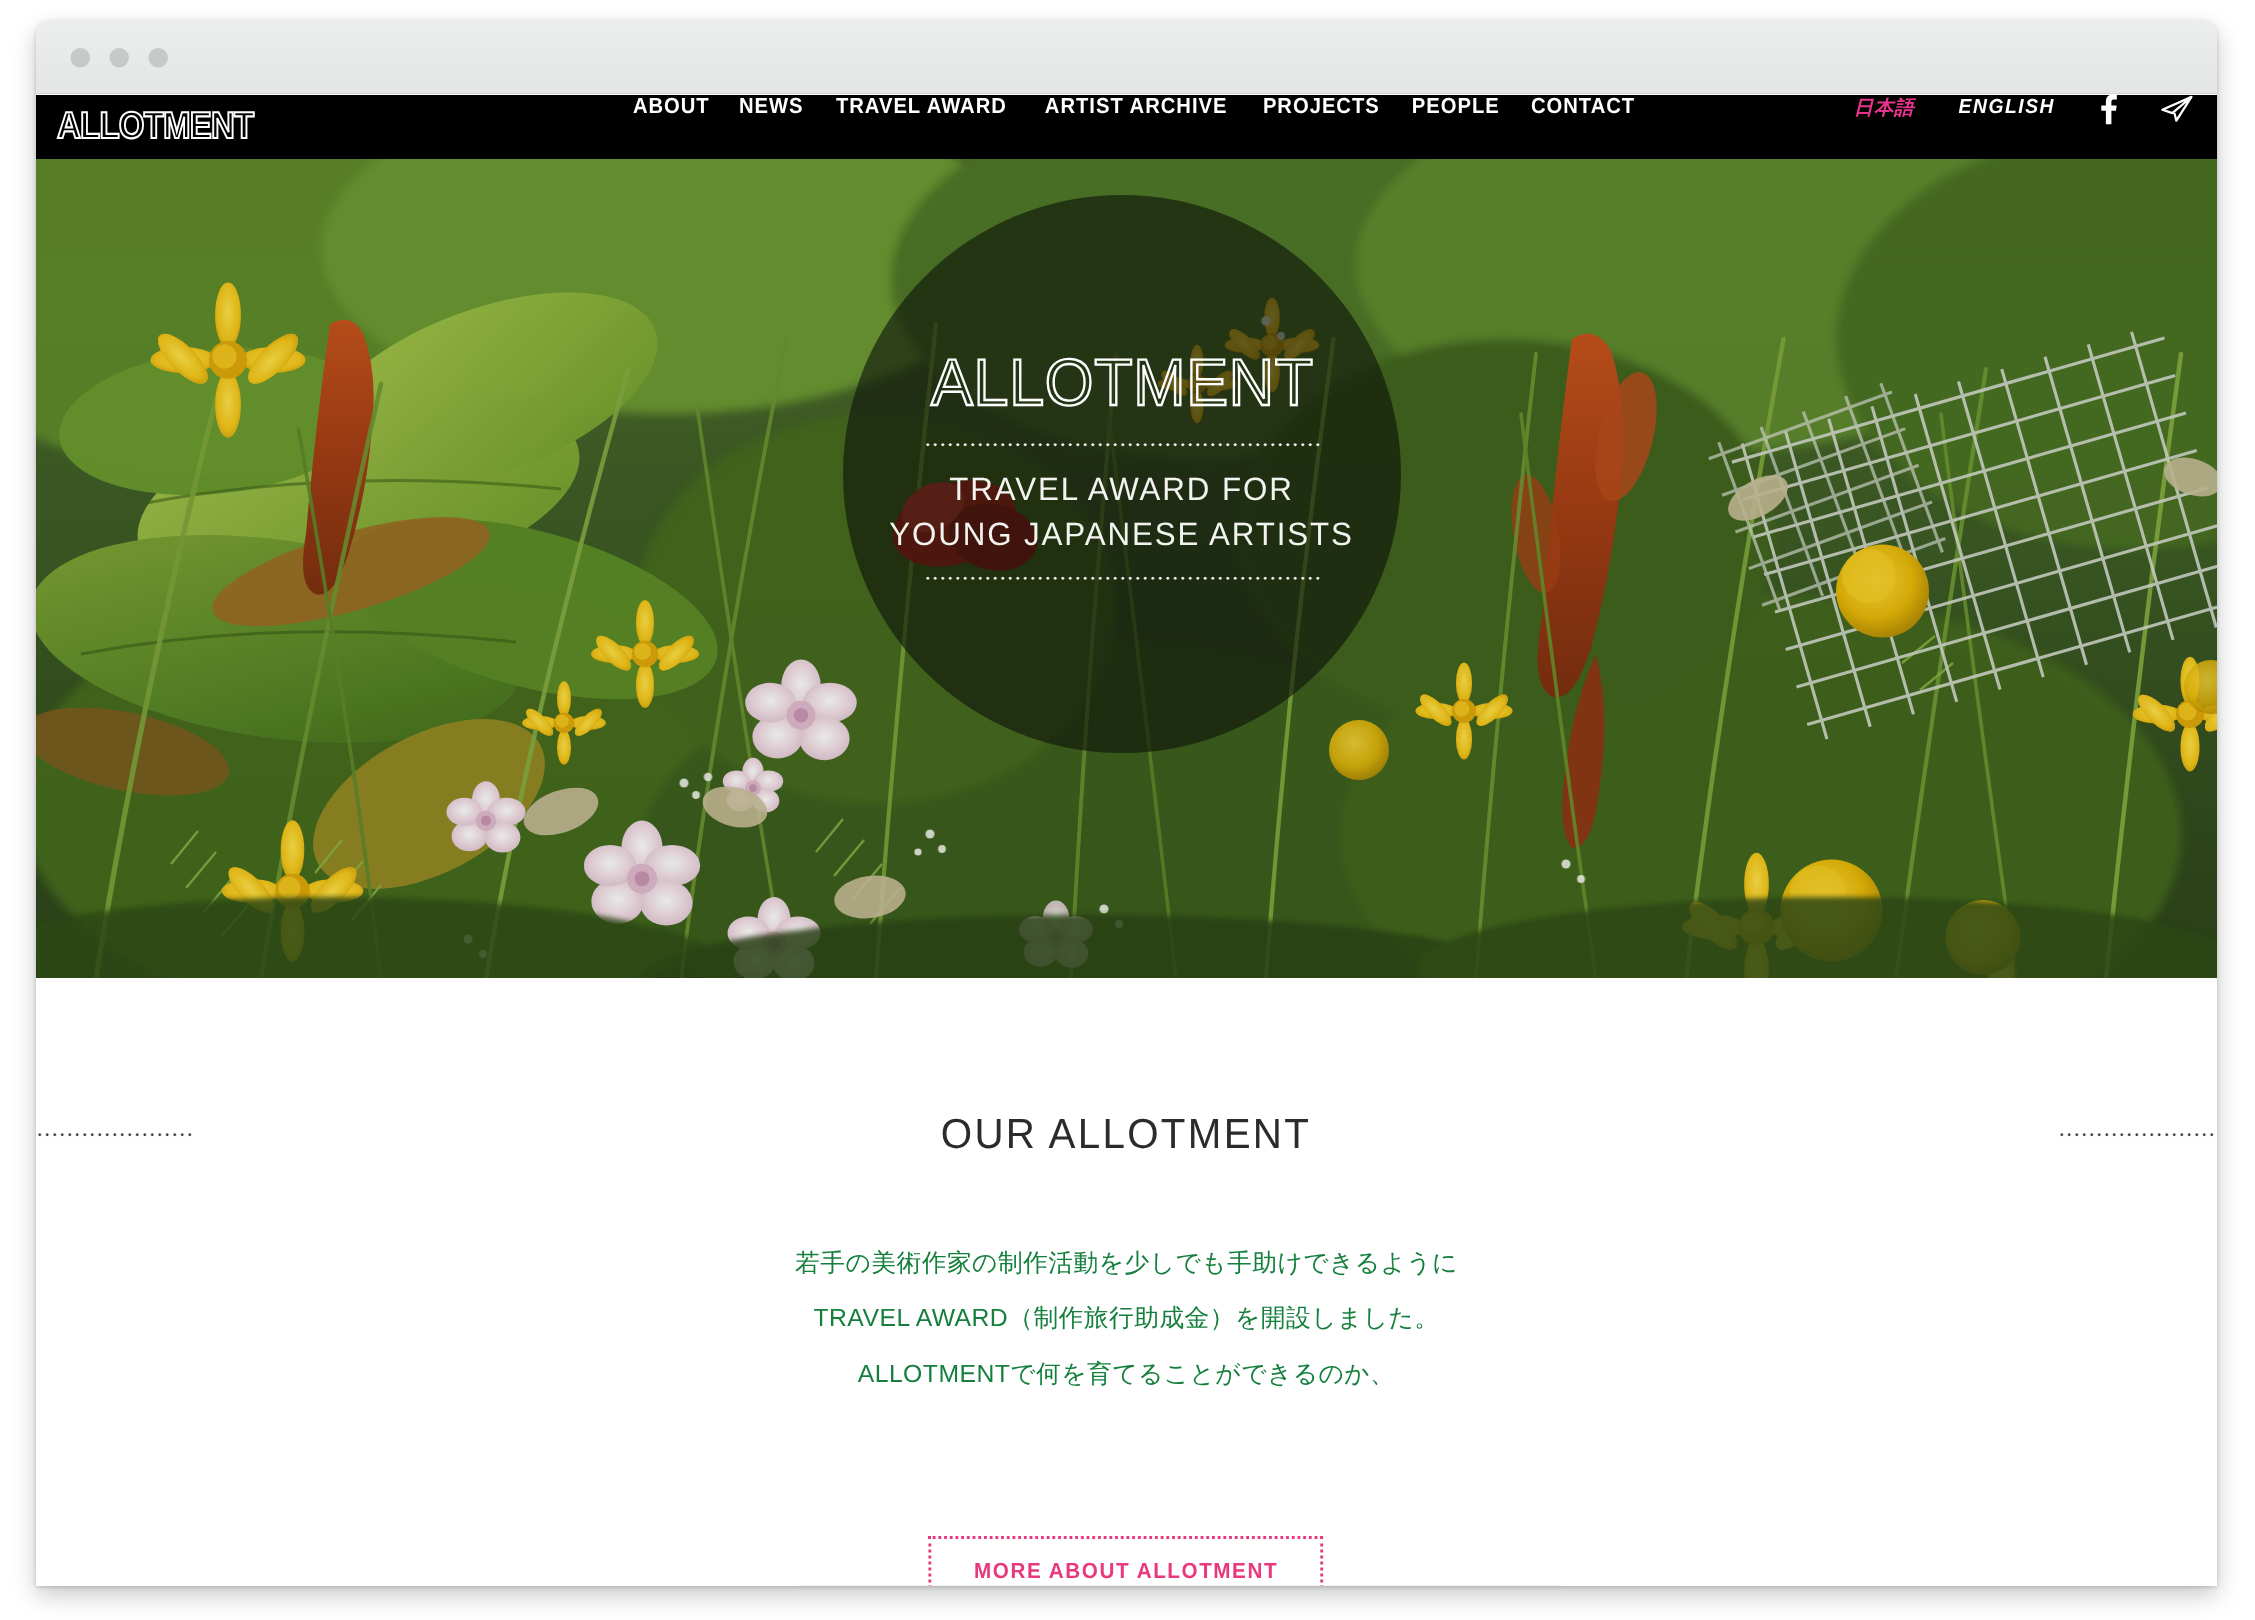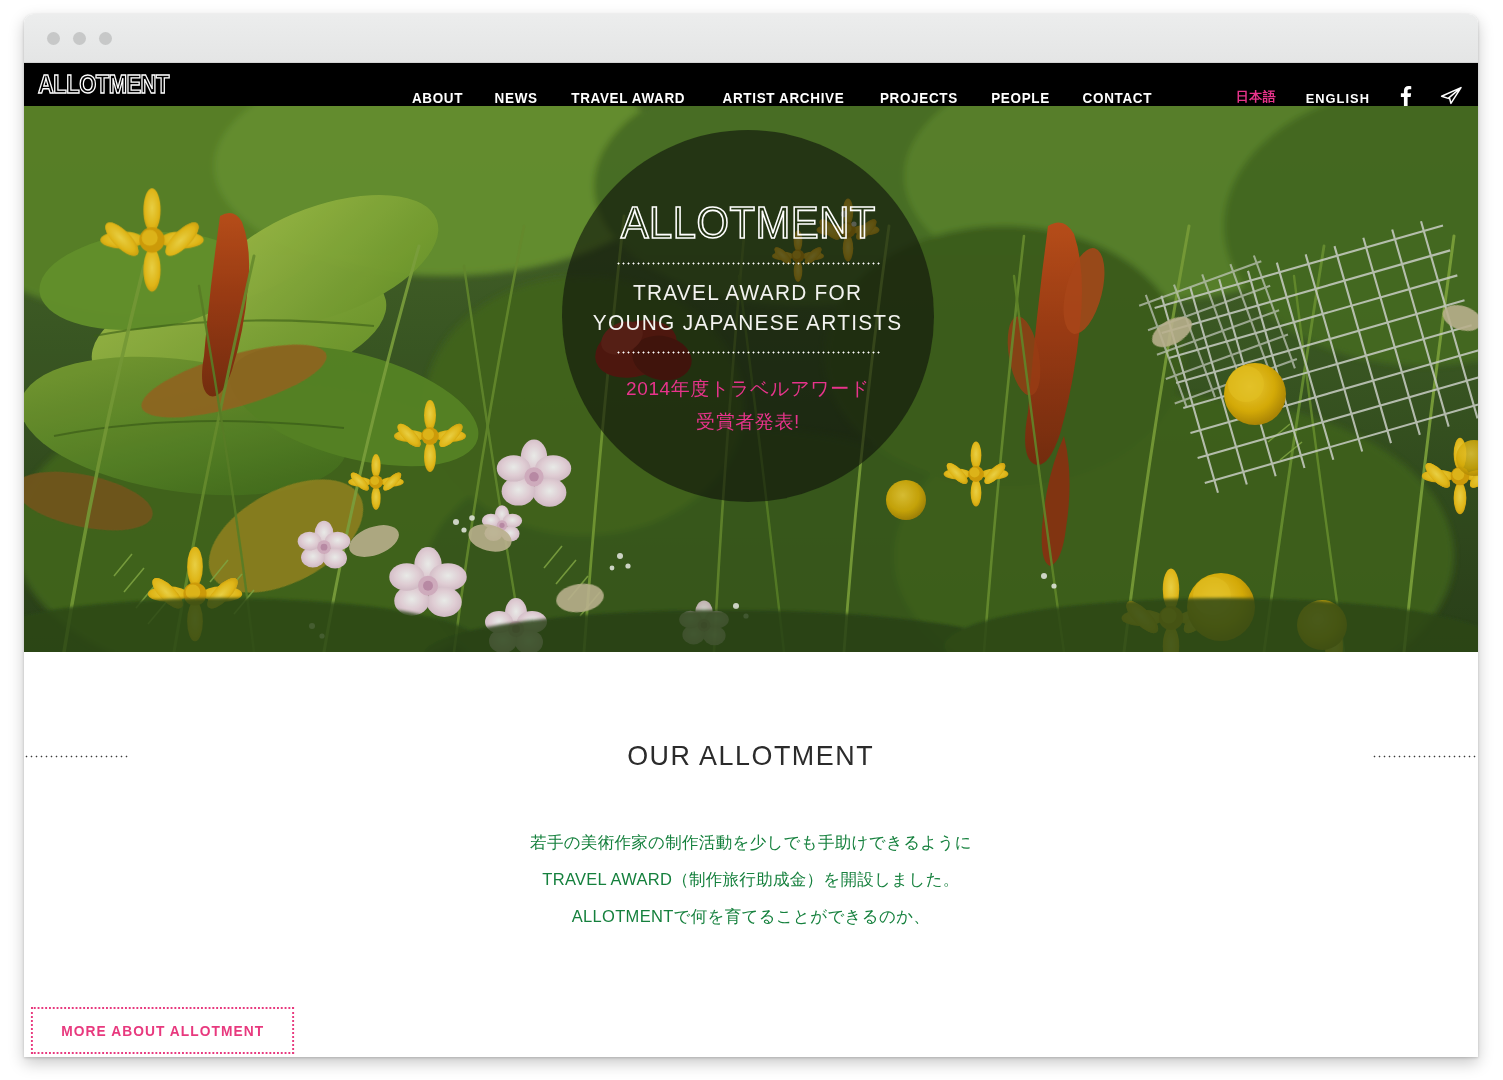--- a/index.html
+++ b/index.html
@@ -87,46 +87,47 @@
     color: transparent;
     -webkit-text-stroke: 1.4px #ffffff;
     transform: scaleX(0.88);
     transform-origin: left center;
     line-height: 29px;
     white-space: nowrap;
   }
 
   #main-menu {
     position: absolute;
-    left: 386px;
+    left: 396px;
     top: 0;
     height: 43px;
     display: flex;
-    align-items: flex-end;
-    gap: 28px;
+    align-items: flex-start;
+    gap: 16px;
   }
   .menu-item {
     color: #ffffff;
     font-size: 14.5px;
     font-weight: 700;
     letter-spacing: 0.7px;
     white-space: nowrap;
     cursor: pointer;
     transform: scaleX(0.93);
     font-family: "Liberation Sans", sans-serif;
   }
 
   #nav-right {
     position: absolute;
     right: 16px;
     top: 0;
     height: 43px;
     display: flex;
-    align-items: flex-end;
+    align-items: flex-start;
     gap: 28px;
+    font-style: italic;
   }
   #lang-ja {
     color: #e8348c;
     font-size: 13px;
     font-weight: 700;
     cursor: pointer;
     letter-spacing: 0.5px;
   }
   #lang-en {
     color: #ffffff;
@@ -266,24 +267,24 @@
     font-size: 16.5px;
     line-height: 37px;
     letter-spacing: 0.3px;
     font-family: "Liberation Sans", sans-serif;
   }
   #body-copy p { white-space: nowrap; }
 
   #cta-wrap {
     position: absolute;
     left: 0;
-    top: 355px;
+    top: 372px;
     width: 100%;
     display: flex;
-    justify-content: flex-start;
+    justify-content: center;
   }
   #cta-button {
     border: 2px dotted #e8397e;
     color: #e8397e;
     font-size: 14.5px;
     font-weight: 700;
     letter-spacing: 1.1px;
     padding: 14px 30px 13px;
     background: transparent;
     cursor: pointer;
@@ -600,24 +601,20 @@
 
           <div class="dotted-rule"></div>
 
           <div id="hero-subtitle">
             <div>TRAVEL AWARD FOR</div>
             <div>YOUNG JAPANESE ARTISTS</div>
           </div>
 
           <div class="dotted-rule second"></div>
 
-          <div id="hero-announcement">
-            <div>2014年度トラベルアワード</div>
-            <div>受賞者発表!</div>
-          </div>
         </div>
       </section>
 
       <section id="content">
 
         <div id="section-heading-row">
           <span class="head-dots"></span>
           <span id="section-title">OUR ALLOTMENT</span>
           <span class="head-dots"></span>
         </div>

